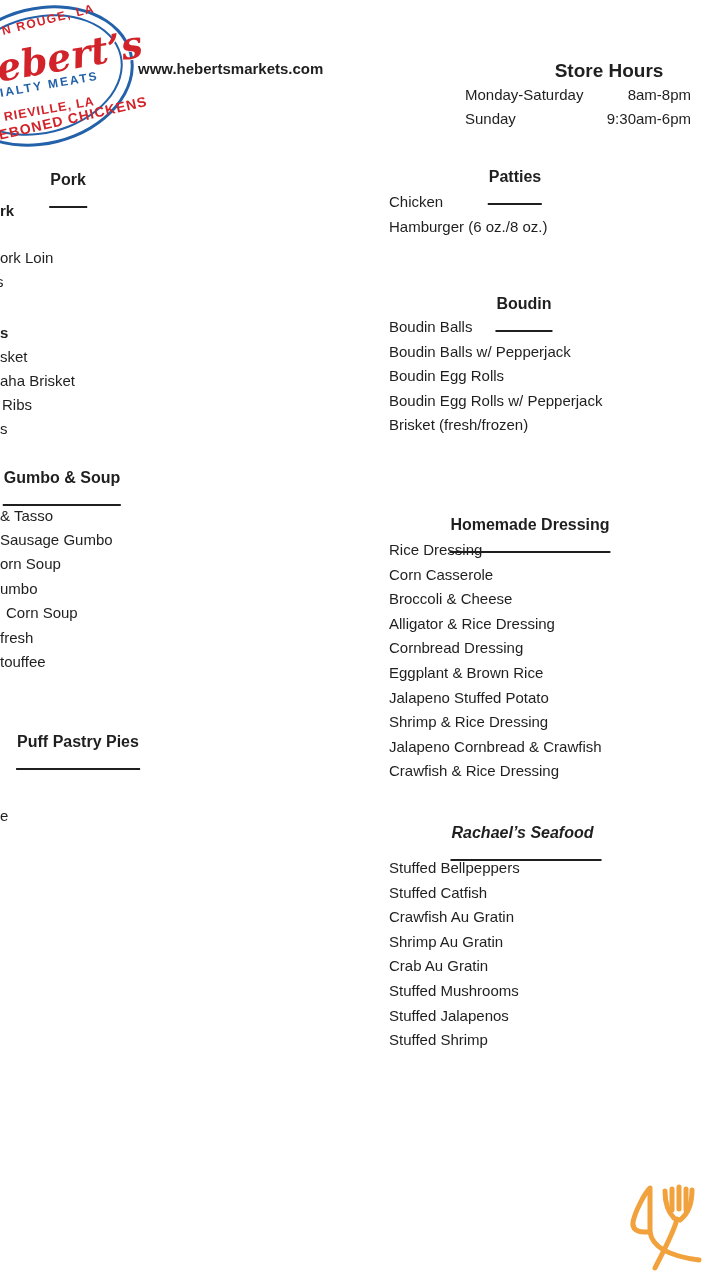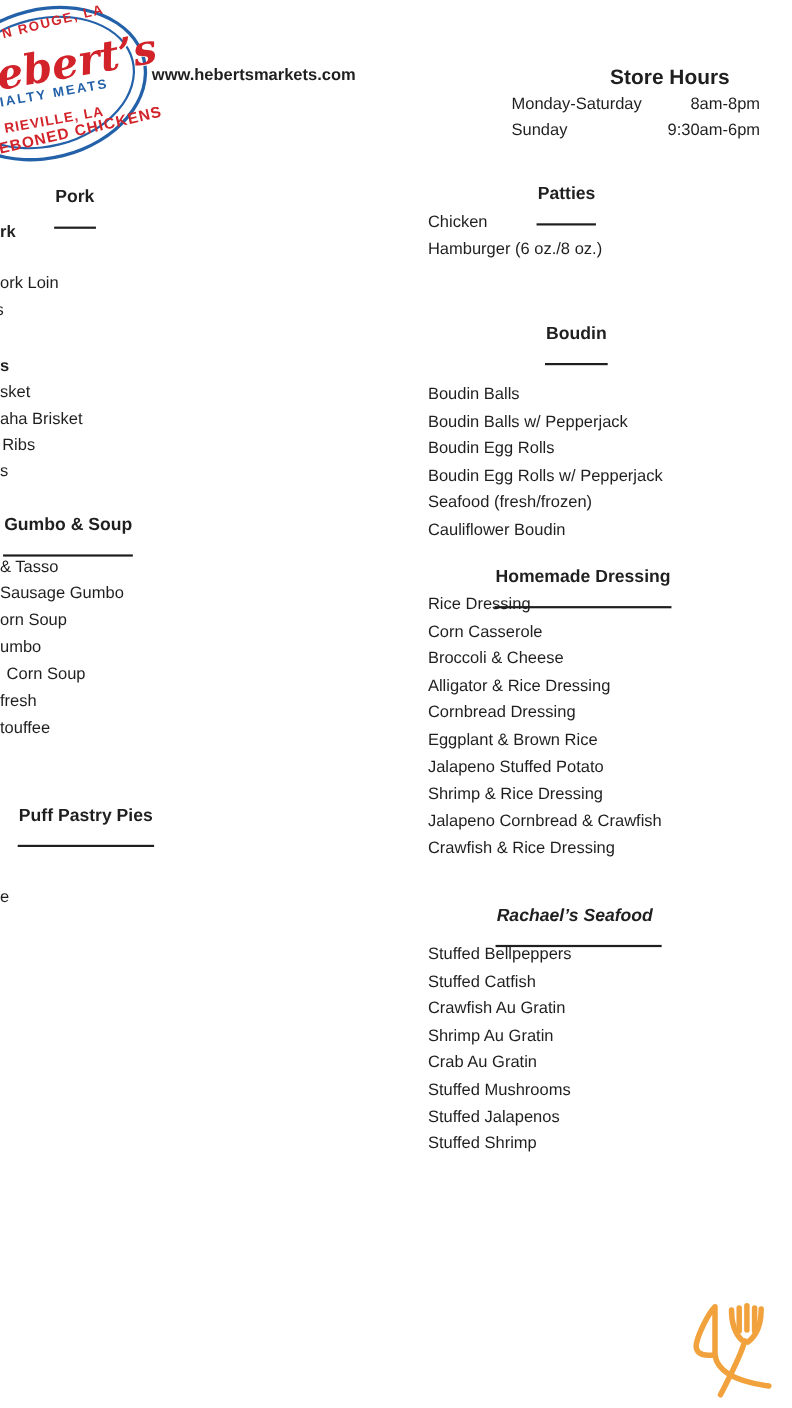--- a/index.html
+++ b/index.html
@@ -90,27 +90,26 @@
 <div class="abs item" style="left:0px;top:652px;">touffee</div>
 <div class="abs item" style="left:0px;top:806px;">e</div>
 
 <div class="abs sec-title" style="left:515px;top:168px;"><span class="u">Patties</span></div>
 <div class="abs list" style="left:389px;top:190px;">
   <div class="li">Chicken</div>
   <div class="li">Hamburger (6 oz./8 oz.)</div>
 </div>
 
 <div class="abs sec-title" style="left:524px;top:295px;"><span class="u">Boudin</span></div>
-<div class="abs list" style="left:389px;top:315px;margin-top:32px;">
+<div class="abs list" style="left:389px;top:315px;">
   <div class="li">Boudin Balls</div>
   <div class="li">Boudin Balls w/ Pepperjack</div>
   <div class="li">Boudin Egg Rolls</div>
   <div class="li">Boudin Egg Rolls w/ Pepperjack</div>
-  <div class="li">Seafood (fresh/frozen)</div>
-  <div class="li">Cauliflower Boudin</div>
+  <div class="li">Brisket (fresh/frozen)</div>
 </div>
 
 <div class="abs sec-title" style="left:530px;top:516px;"><span class="u">Homemade Dressing</span></div>
 <div class="abs list" style="left:389px;top:538px;">
   <div class="li">Rice Dressing</div>
   <div class="li">Corn Casserole</div>
   <div class="li">Broccoli &amp; Cheese</div>
   <div class="li">Alligator &amp; Rice Dressing</div>
   <div class="li">Cornbread Dressing</div>
   <div class="li">Eggplant &amp; Brown Rice</div>

